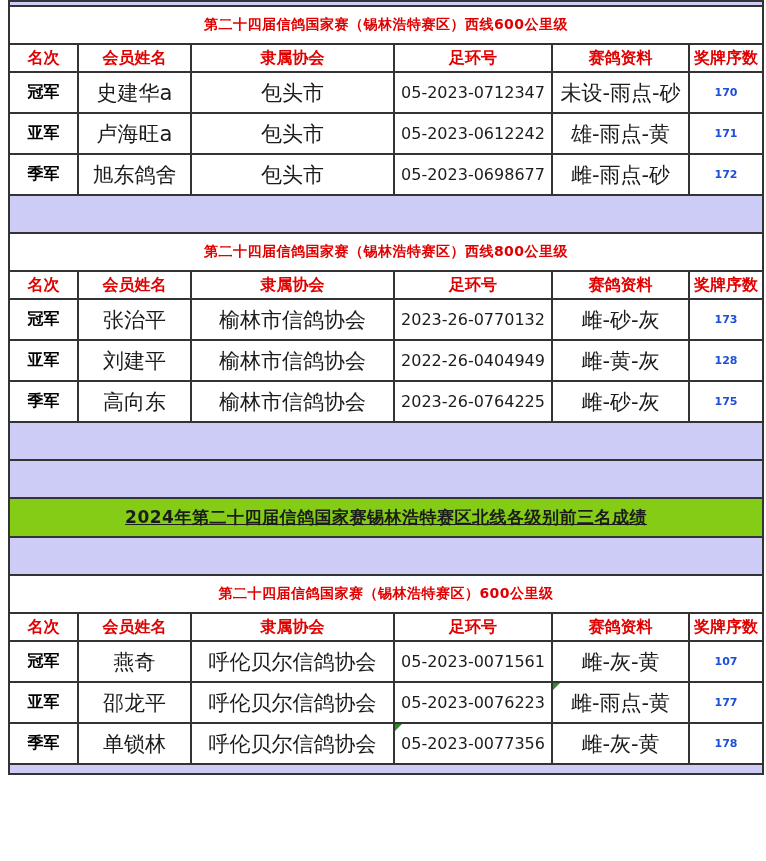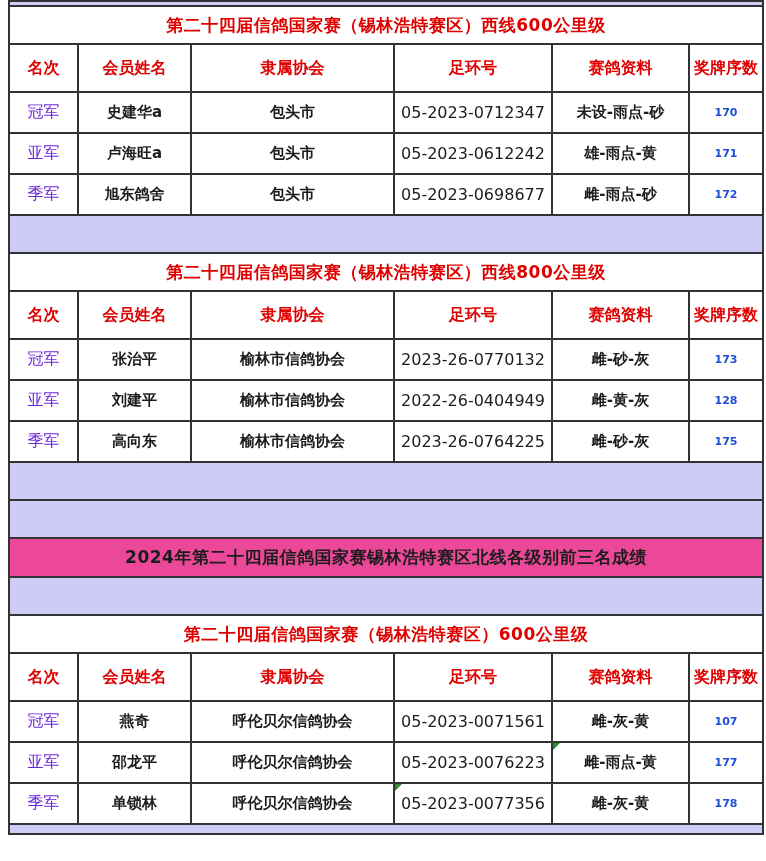--- a/index.html
+++ b/index.html
@@ -22,33 +22,33 @@
     overflow:hidden;
     white-space:nowrap;
   }
   tr.strip-row td{background:#cdccf6;}
   tr.strip-top{height:5px;}
   tr.strip-bottom{height:10px;}
   tr.spacer-row{height:38px;}
   tr.spacer-row td{background:#cdccf6;}
   tr.title-row{height:38px;}
   tr.title-row td{
-    color:#e00000;font-weight:bold;font-size:17px;letter-spacing:0.5px;background:#ffffff;
+    color:#e00000;font-weight:bold;font-size:14px;letter-spacing:0.5px;background:#ffffff;
   }
   tr.mid-title-row{height:39px;}
   tr.mid-title-row td{
-    color:#1c1c1c;font-weight:bold;font-size:17px;letter-spacing:0.5px;background:#ec4899;
-  }
-  tr.header-row{height:48px;}
+    color:#1c1c1c;font-weight:bold;font-size:17px;letter-spacing:0.5px;background:#84cc16;text-decoration:underline;
+  }
+  tr.header-row{height:28px;}
   tr.header-row td{
     color:#e00000;font-weight:bold;font-size:16px;background:#ffffff;
   }
   tr.data-row{height:41px;}
-  tr.data-row td{background:#ffffff;color:#1c1c1c;font-size:15px;font-weight:bold;}
-  tr.data-row td.c-rank{color:#6d28d9;font-weight:normal;font-size:16px;}
+  tr.data-row td{background:#ffffff;color:#1c1c1c;font-size:21px;font-weight:normal;}
+  tr.data-row td.c-rank{color:#000000;font-weight:bold;font-size:16px;}
   tr.data-row td.c-ring{font-weight:normal;font-size:16px;position:relative;text-align:center;}
   tr.data-row td.c-info{position:relative;}
   tr.data-row td.c-medal{color:#1d4ed8;font-weight:bold;font-size:11px;}
   .flag{
     position:absolute;top:0;left:0;width:0;height:0;
     border-top:7px solid #2e8b2e;border-right:7px solid transparent;
   }
 </style>
 </head>
 <body>

